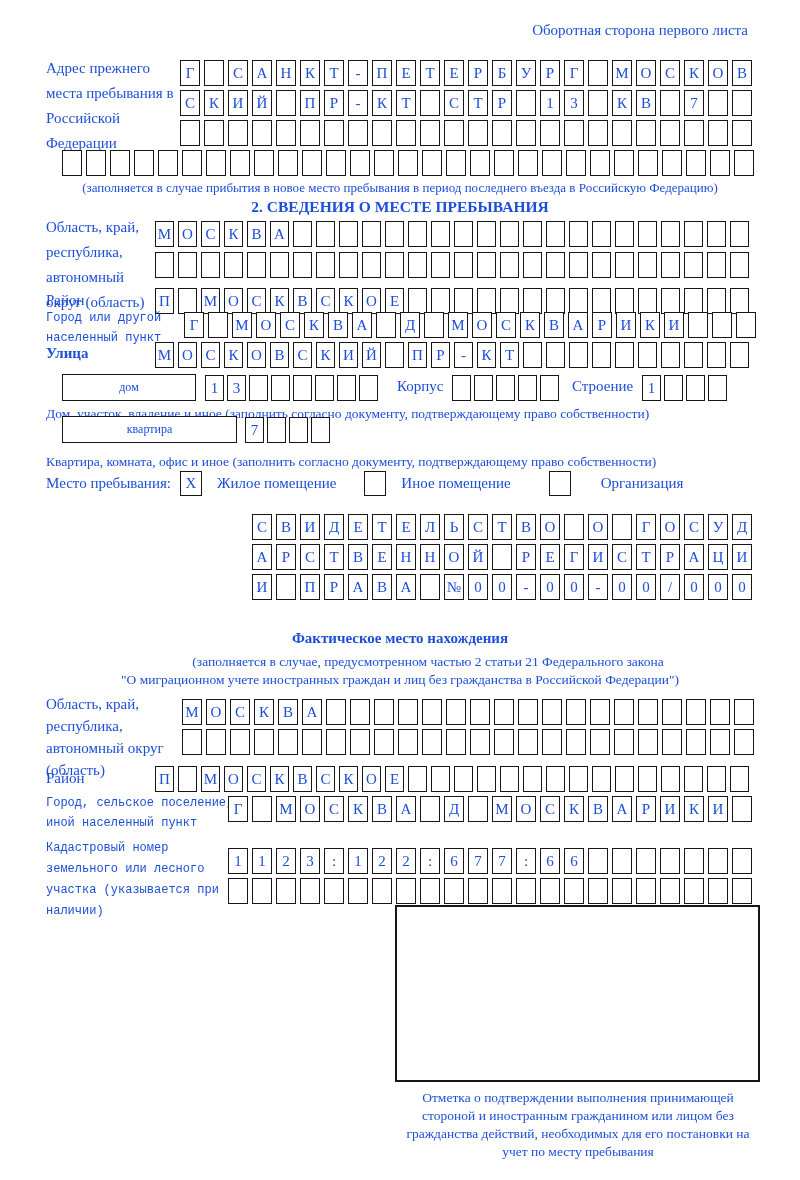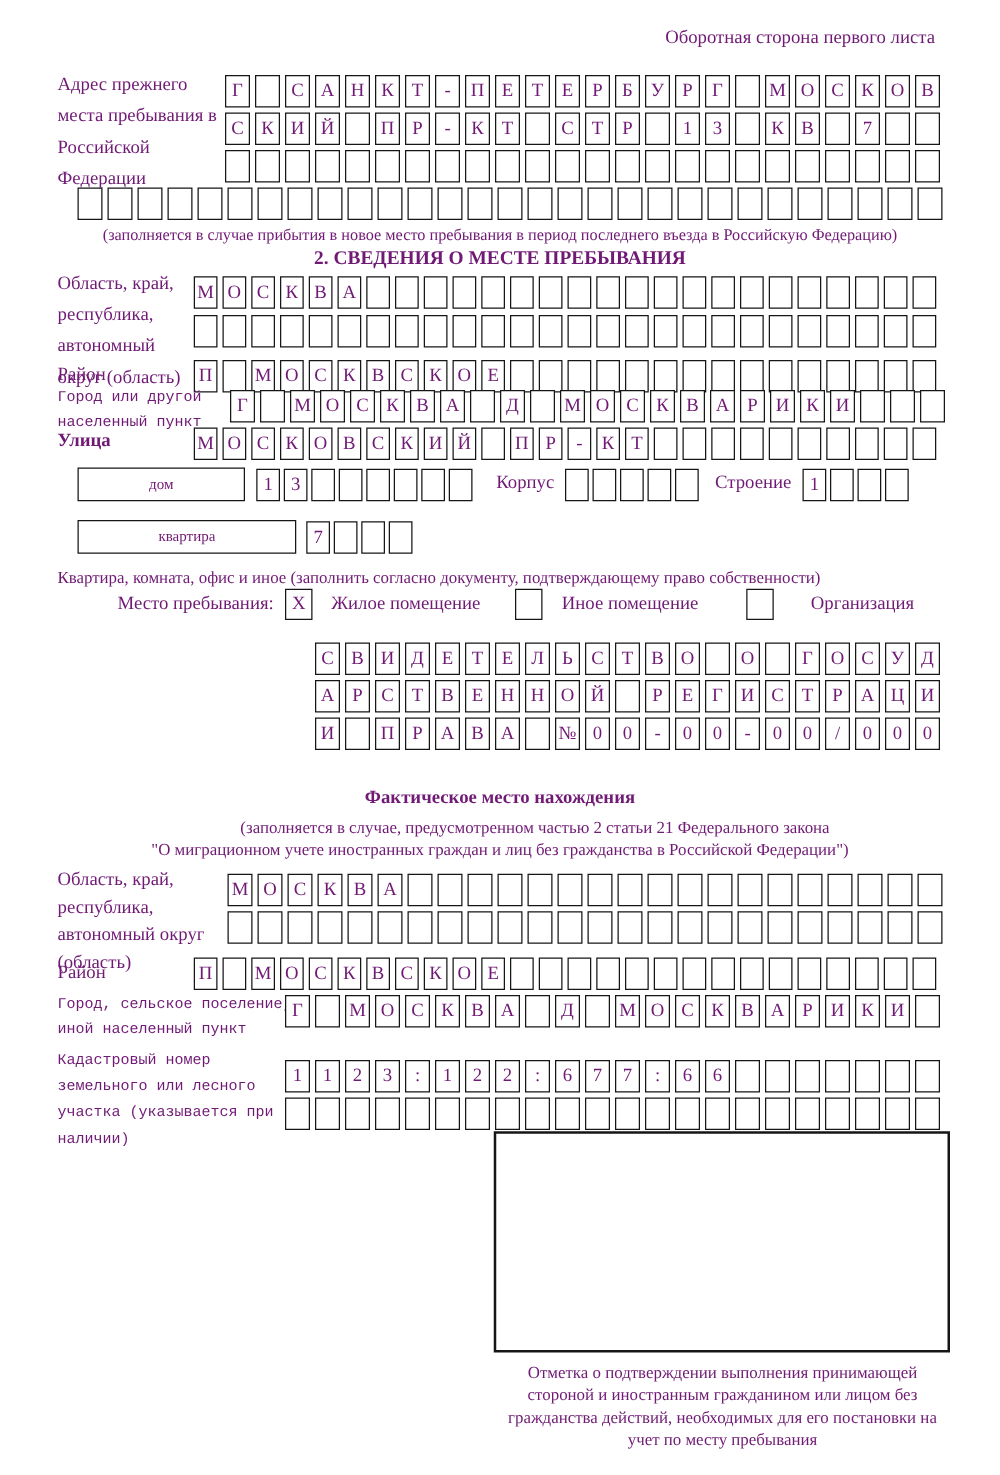--- a/index.html
+++ b/index.html
@@ -1,17 +1,17 @@
 <!DOCTYPE html>
 <html><head>
 <meta charset="utf-8">
 <style>
   html,body{margin:0;padding:0;background:#fff;}
   .page{
-    position:relative;width:800px;height:1180px;background:#ffffff;color:#701a75;
+    position:relative;width:800px;height:1180px;background:#ffffff;color:#1d4ed8;
     font-family:"Liberation Serif","DejaVu Serif",serif;overflow:hidden;
   }
   .abs{position:absolute;}
   .boxrow{display:flex;gap:4px;}
   .char-box{
     width:20px;height:26px;border:1.6px solid #161616;box-sizing:border-box;
     display:flex;align-items:center;justify-content:center;
     font-size:15px;line-height:1;background:#fff;flex:0 0 auto;
   }
   .p23{gap:4px;}
@@ -323,33 +323,34 @@
         <span class="char-box"></span>
       </div>
     <div class="abs label" style="left:572px;top:0;">Строение</div>
     <div class="abs boxrow small" style="left:642px;top:1px;">
         <span class="char-box">1</span>
         <span class="char-box"></span>
         <span class="char-box"></span>
         <span class="char-box"></span>
       </div>
   </div>
+  <div class="abs caption-md" style="left:46px;top:406px;">Дом, участок, владение и иное (заполнить согласно документу, подтверждающему право собственности)</div>
 
   <div class="abs" style="left:0;top:416px;width:779px;height:28px;">
     <div class="abs widefield" style="left:62px;top:0;width:175px;">квартира</div>
     <div class="abs boxrow small" style="left:245px;top:1px;">
         <span class="char-box">7</span>
         <span class="char-box"></span>
         <span class="char-box"></span>
         <span class="char-box"></span>
       </div>
   </div>
   <div class="abs caption-md" style="left:46px;top:454px;">Квартира, комната, офис и иное (заполнить согласно документу, подтверждающему право собственности)</div>
 
-  <div class="abs place-row" style="left:46px;top:471px;margin-left:48px;">
+  <div class="abs place-row" style="left:46px;top:471px;">
     <span class="label">Место пребывания:</span>
     <span class="checkbox" style="margin-left:9px;">X</span>
     <span class="label" style="margin-left:15px;">Жилое помещение</span>
     <span class="checkbox" style="margin-left:28px;"></span>
     <span class="label" style="margin-left:15px;">Иное помещение</span>
     <span class="checkbox" style="margin-left:38px;"></span>
     <span class="label" style="margin-left:30px;">Организация</span>
   </div>
 
   <div class="abs boxrow" style="left:252px;top:514px;">

